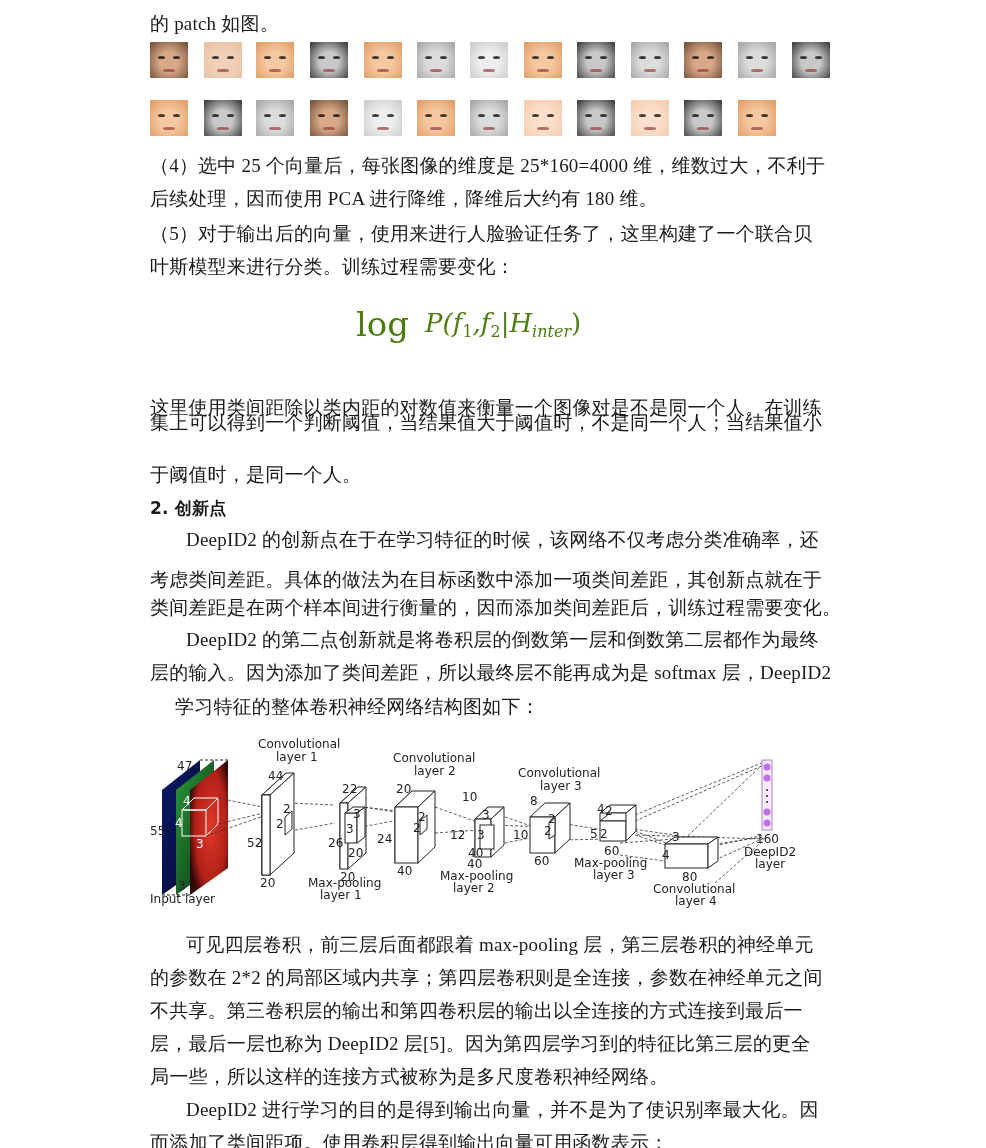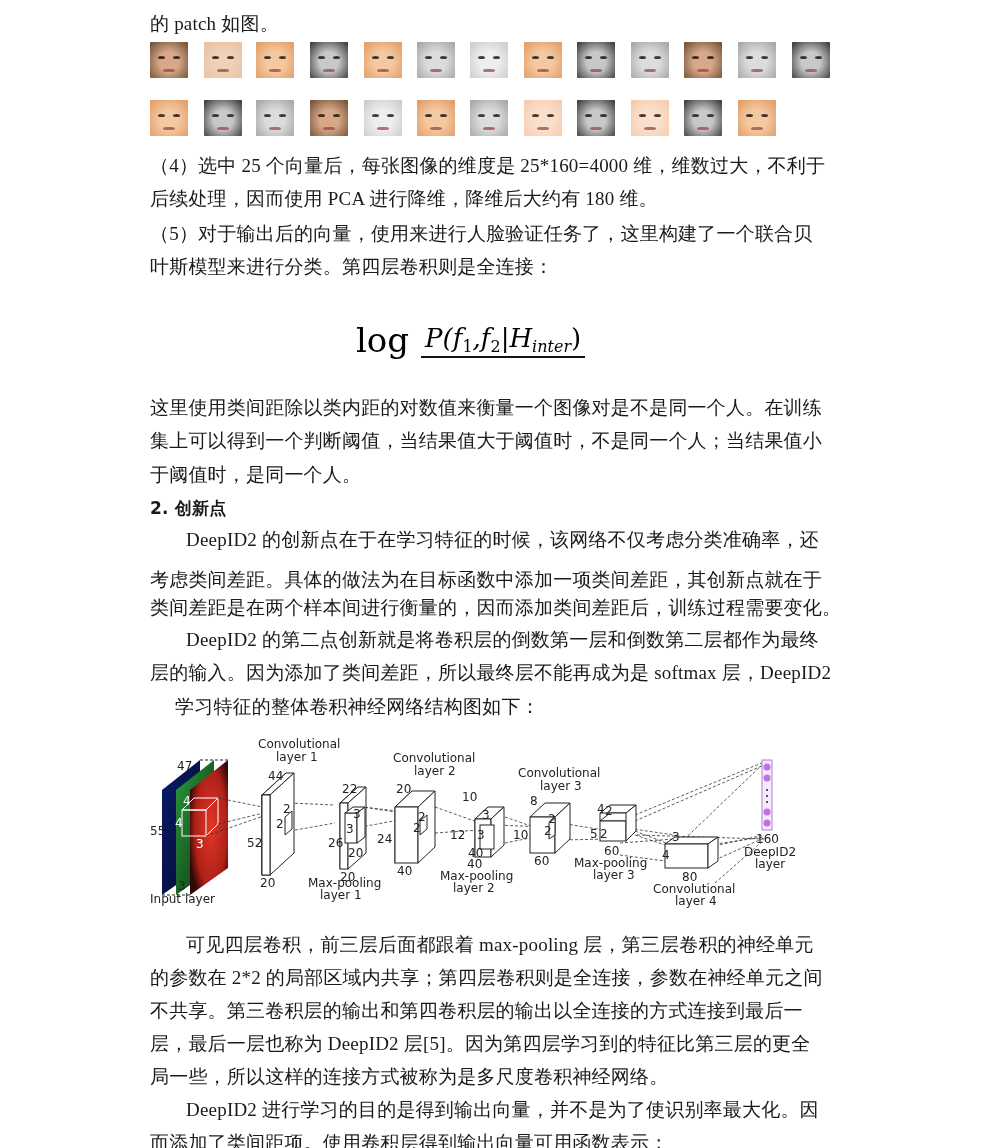--- a/index.html
+++ b/index.html
@@ -5,24 +5,24 @@
   html, body { margin: 0; padding: 0; background: #ffffff; }
   body { width: 986px; height: 1148px; position: relative; overflow: hidden;
          font-family: "Liberation Serif", "DejaVu Serif", serif; color: #1a1a1a; }
   .page { position: absolute; left: 150px; top: 0; width: 692px; }
   .line { position: absolute; left: 0; font-size: 19px; line-height: 24px; white-space: nowrap; letter-spacing: 0.2px; }
   .indent { left: 36px; text-align: center; }
   .bold { font-weight: bold; font-family: "DejaVu Sans", sans-serif; font-size: 17px; }
   .face { position: absolute; width: 38px; height: 36px; border-radius: 1px; overflow: hidden; }
   .face .eye { position: absolute; width: 7px; height: 3px; border-radius: 50%; background: rgba(20,15,10,0.8); }
   .face .mouth { position: absolute; width: 12px; height: 3px; border-radius: 40%; background: rgba(150,60,60,0.7); }
-  .formula { position: absolute; left: 206px; top: 320px; display: flex; align-items: center;
-             font-family: "DejaVu Serif", serif; color: #000000; }
+  .formula { position: absolute; left: 206px; top: 304px; display: flex; align-items: center;
+             font-family: "DejaVu Serif", serif; color: #4d7c0f; }
   .formula .log { font-size: 34px; margin-right: 12px; }
-  .frac { display: flex; flex-direction: column; align-items: center; }
+  .frac { display: flex; flex-direction: row; align-items: center; }
   .frac .num, .frac .den { font-size: 26px; font-style: italic; padding: 0 4px; white-space: nowrap; }
   .frac .bar { height: 2px; background: #111; width: 100%; }
   .sub { font-size: 16px; vertical-align: -5px; }
   .upright { font-style: normal; }
   .diagram { position: absolute; left: 0; top: 735px; width: 692px; height: 180px; }
   .diagram text { font-family: "DejaVu Sans", sans-serif; font-size: 12px; fill: #222; }
 </style>
 </head>
 <body>
 
@@ -154,32 +154,32 @@
       <div class="face" style="left: 588px; top: 100px; background: radial-gradient(at 50% 55%, rgb(244, 200, 160) 35%, rgb(224, 152, 96) 100%);">
         <div class="eye" style="left: 8px; top: 14px;"></div>
         <div class="eye" style="left: 23px; top: 14px;"></div>
         <div class="mouth" style="left: 13px; top: 27px;"></div>
       </div>
     </div>
 
   <div class="line" style="top:154px;">（4）选中 25 个向量后，每张图像的维度是 25*160=4000 维，维数过大，不利于</div>
   <div class="line" style="top:187px;">后续处理，因而使用 PCA 进行降维，降维后大约有 180 维。</div>
   <div class="line" style="top:222px;">（5）对于输出后的向量，使用来进行人脸验证任务了，这里构建了一个联合贝</div>
-  <div class="line" style="top:255px;">叶斯模型来进行分类。第四层卷积则是全连接：</div>
+  <div class="line" style="top:255px;">叶斯模型来进行分类。训练过程需要变化：</div>
 
   <div class="formula">
     <span class="log upright">log</span>
     <div class="frac">
       <div class="num"><span>P(f</span><span class="sub upright">1</span><span>,f</span><span class="sub upright">2</span><span>|H</span><span class="sub">inter</span><span class="upright">)</span></div>
       <div class="bar"></div>
     </div>
   </div>
 
   <div class="line" style="top:396px;">这里使用类间距除以类内距的对数值来衡量一个图像对是不是同一个人。在训练</div>
-  <div class="line" style="top:429px;font-family:Liberation Serif, serif;">集上可以得到一个判断阈值，当结果值大于阈值时，不是同一个人；当结果值小</div>
+  <div class="line" style="top:411px;font-family:Liberation Serif, serif;">集上可以得到一个判断阈值，当结果值大于阈值时，不是同一个人；当结果值小</div>
   <div class="line" style="top:463px;">于阈值时，是同一个人。</div>
   <div class="line bold" style="top:496px;">2. 创新点</div>
 
   <div class="line indent" style="top:528px;">DeepID2 的创新点在于在学习特征的时候，该网络不仅考虑分类准确率，还</div>
   <div class="line" style="top:568px;">考虑类间差距。具体的做法为在目标函数中添加一项类间差距，其创新点就在于</div>
   <div class="line" style="top:596px;">类间差距是在两个样本间进行衡量的，因而添加类间差距后，训练过程需要变化。</div>
   <div class="line indent" style="top:628px;">DeepID2 的第二点创新就是将卷积层的倒数第一层和倒数第二层都作为最终</div>
   <div class="line" style="top:661px;">层的输入。因为添加了类间差距，所以最终层不能再成为是 softmax 层，DeepID2</div>
   <div class="line" style="top:695px;margin-left:25px;">学习特征的整体卷积神经网络结构图如下：</div>
 

